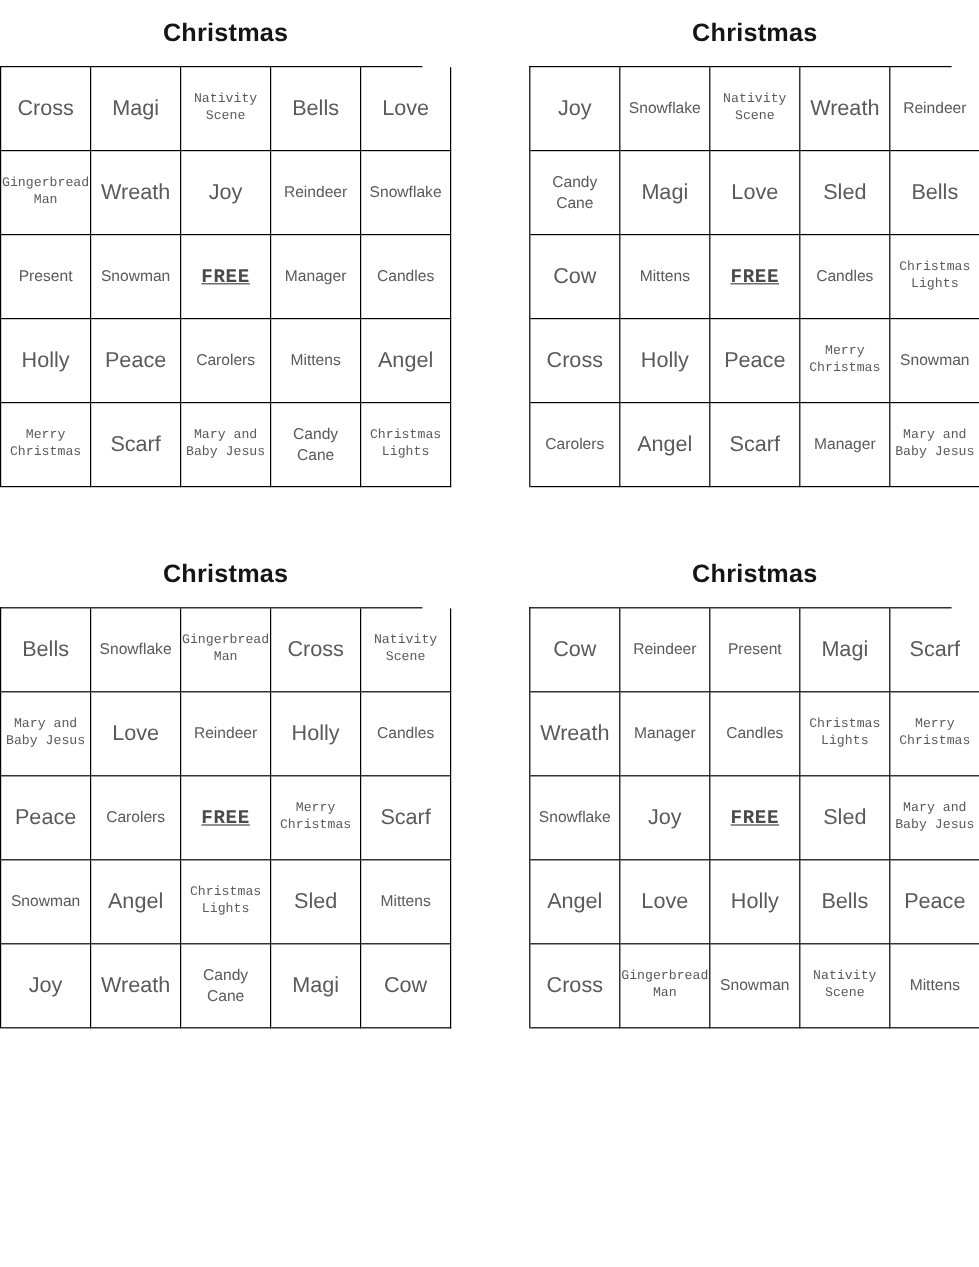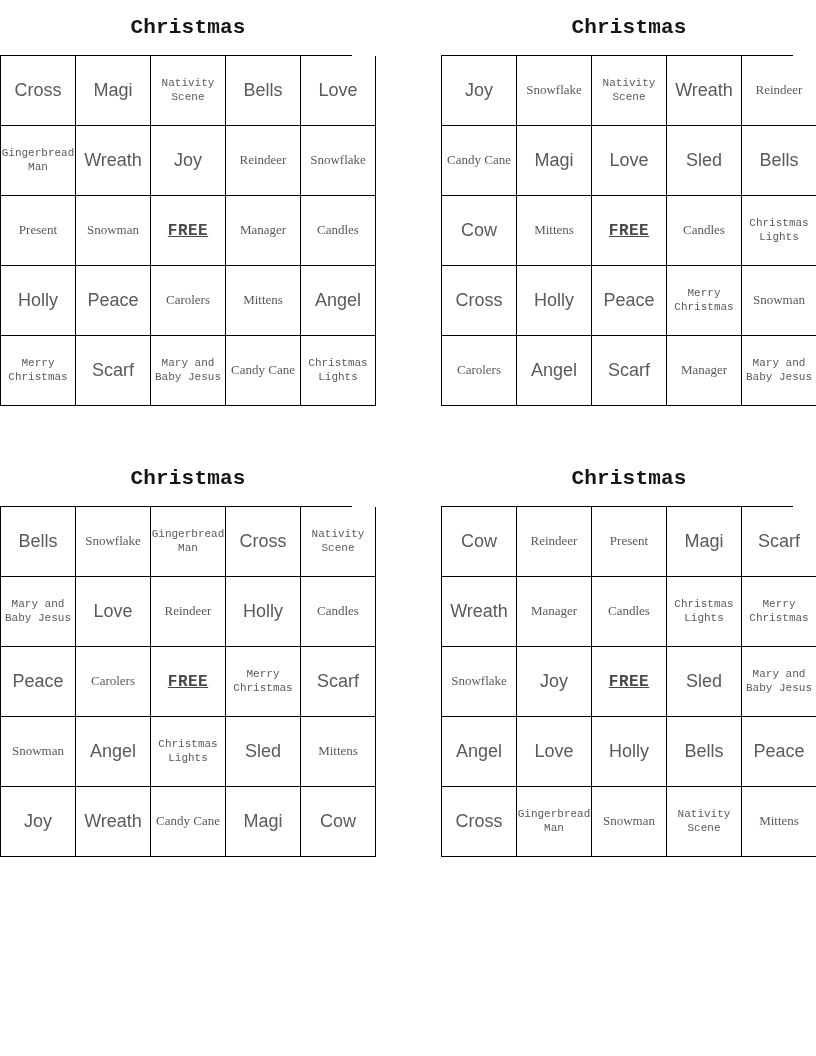--- a/index.html
+++ b/index.html
@@ -20,42 +20,41 @@
     position:absolute;width:376px;height:406px;
   }
   .card.pos-tl{left:0;top:0;}
   .card.pos-tr{left:441px;top:0;}
   .card.pos-bl{left:0;top:451px;}
   .card.pos-br{left:441px;top:451px;}
   .card-title{
     height:55px;display:flex;align-items:center;justify-content:center;
     font-size:21px;font-weight:700;color:var(--title-text);
     letter-spacing:0.2px;
-    font-family:Liberation Mono, monospace;
   }
   .grid{
     display:grid;
     grid-template-columns:repeat(5,75px);
     grid-auto-rows:70px;
     border-top:1px solid var(--border-color);
     border-left:1px solid var(--border-color);
     width:352px;
   }
   .cell{
     border-right:1px solid var(--border-color);
     border-bottom:1px solid var(--border-color);
     display:flex;align-items:center;justify-content:center;
     text-align:center;
     color:var(--cell-text);
     padding:1px;
     line-height:1.25;
     overflow:hidden;
   }
   .cell.sz-l{font-size:18px;}
-  .cell.sz-m{font-size:13px;font-family:Liberation Serif, serif;}
+  .cell.sz-m{font-size:13px;}
   .cell.sz-s{font-size:11px;font-family:Liberation Mono, monospace;}
   .cell.free{
     font-size:16px;font-weight:700;
     text-decoration:underline;
     color:var(--free-text);
     letter-spacing:0.5px;
     font-family:Liberation Mono, monospace;
   }
 </style>
 </head>

